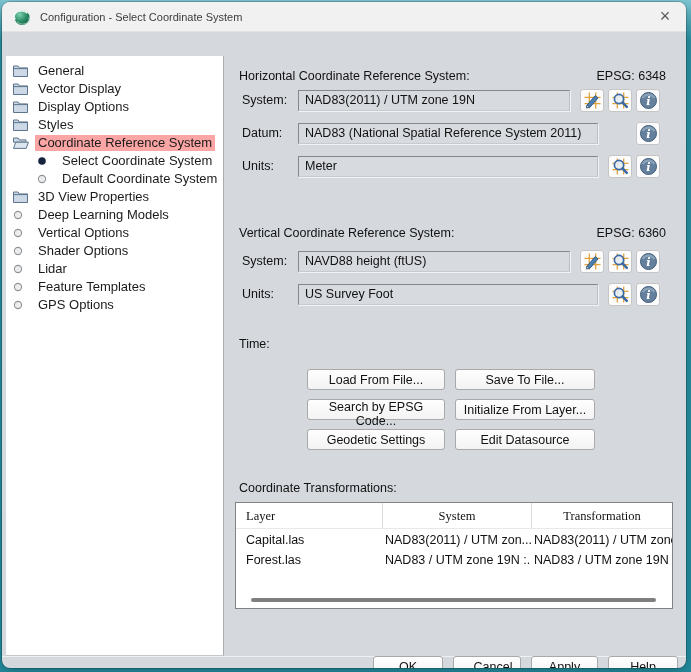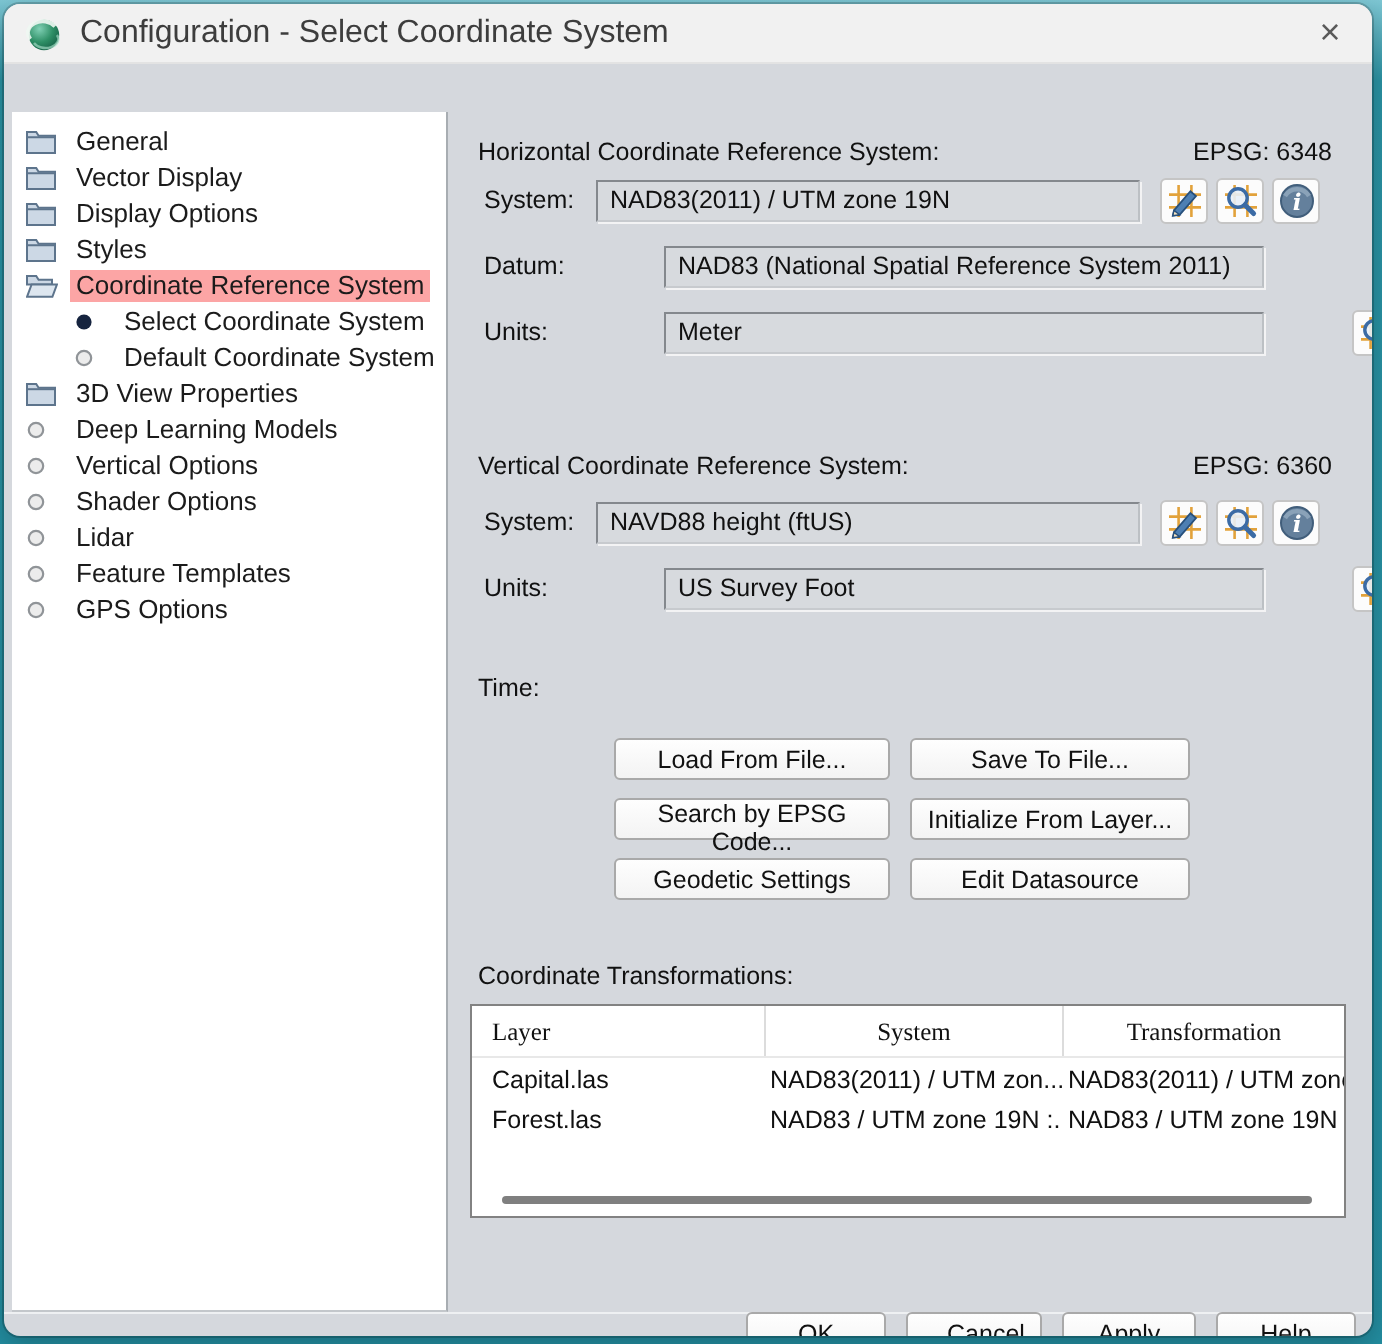--- a/index.html
+++ b/index.html
@@ -13,40 +13,40 @@
   .dialog {
     position: absolute; left:2px; top:2px; width:684px; height:666px;
     background:#d5d8dd; border-radius:8px; overflow:hidden;
     box-shadow: 0 0 0 1px rgba(0,0,0,.18), 0 4px 14px rgba(0,0,0,.25);
     display:flex; flex-direction:column;
   }
   
   .titlebar { height:30px; background:#f1f1f1; display:flex; align-items:center;
     padding:0 0 0 11px; border-bottom:1px solid #e3e3e3; flex:0 0 30px; }
   .appicon { width:18px; height:18px; margin-right:9px; display:inline-flex; }
-  .title { font-size:16px; color:#3d3d3d; }
+  .title { font-size:11px; color:#3d3d3d; }
   .close { margin-left:auto; width:42px; height:30px; display:flex; align-items:center;
     justify-content:center; font-size:18px; color:#5a5a5a; cursor:default; }
   
   .content { display:flex; height:600px; flex:0 0 600px; padding-left:4px;margin-top:24px; }
   .sidebar { width:218px; background:#ffffff; border-right:1px solid #a8adb2;
     border-bottom:1px solid #c3c7cb; padding-top:6px; overflow:hidden; }
   .titem { height:18px; display:flex; align-items:center; padding-left:7px;
     font-size:13px; color:#1b1b1b; cursor:default; white-space:nowrap; }
   .titem.lvl1 { padding-left:31px; }
   .ticon { width:22px; display:inline-flex; align-items:center; flex:0 0 22px; }
   .tlabel { padding:0 3px; line-height:16px; }
   .titem.sel .tlabel { background:#fca5a5; }
   
   .main { flex:1; padding:12px 14px 0 10px; overflow:hidden; }
   .sec-head { display:flex; justify-content:space-between; align-items:center;
     height:16px; margin:0 6px 0 5px; font-size:12.5px; color:#111; }
   .sec-head .epsg { color:#111; }
   .frow { display:flex; align-items:center; height:22px; margin-left:8px; }
-  .mt5 { margin-top:5px; } .mt9 { margin-top:9px; } .mt11 { margin-top:11px;gap:34px; }
+  .mt5 { margin-top:5px; } .mt9 { margin-top:9px; } .mt11 { margin-top:11px; }
   .mt48 { margin-top:48px; } .mt32 { margin-top:32px; } .mt7 { margin-top:7px; }
   .mt16 { margin-top:16px; } .mt31 { margin-top:31px; }
   .flabel { width:56px; font-size:12.5px; color:#111; flex:0 0 56px; }
   .ffield { height:21px; line-height:19px; background:#d7dade; padding:0 6px;
     font-size:12.5px; color:#111; white-space:nowrap; overflow:hidden;
     border:1px solid; border-color:#84888d #bcc0c4 #c7cace #84888d;
     box-shadow:1px 1px 0 rgba(250,250,250,.8); }
   .w272 { width:272px; flex:0 0 272px; } .w300 { width:300px; flex:0 0 300px; }
   .tbtn { width:24px; height:23px; margin-left:4px; background:#fcfcfc;
     border:1px solid #c5c5c5; border-radius:3px; display:inline-flex;

